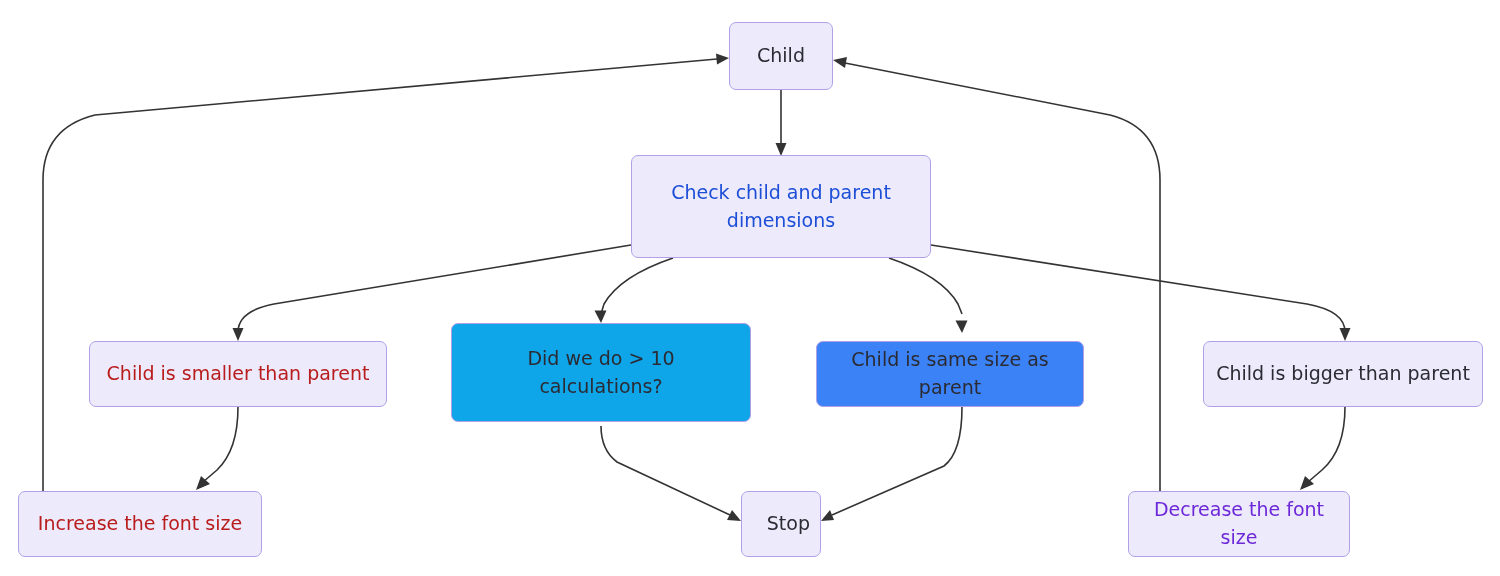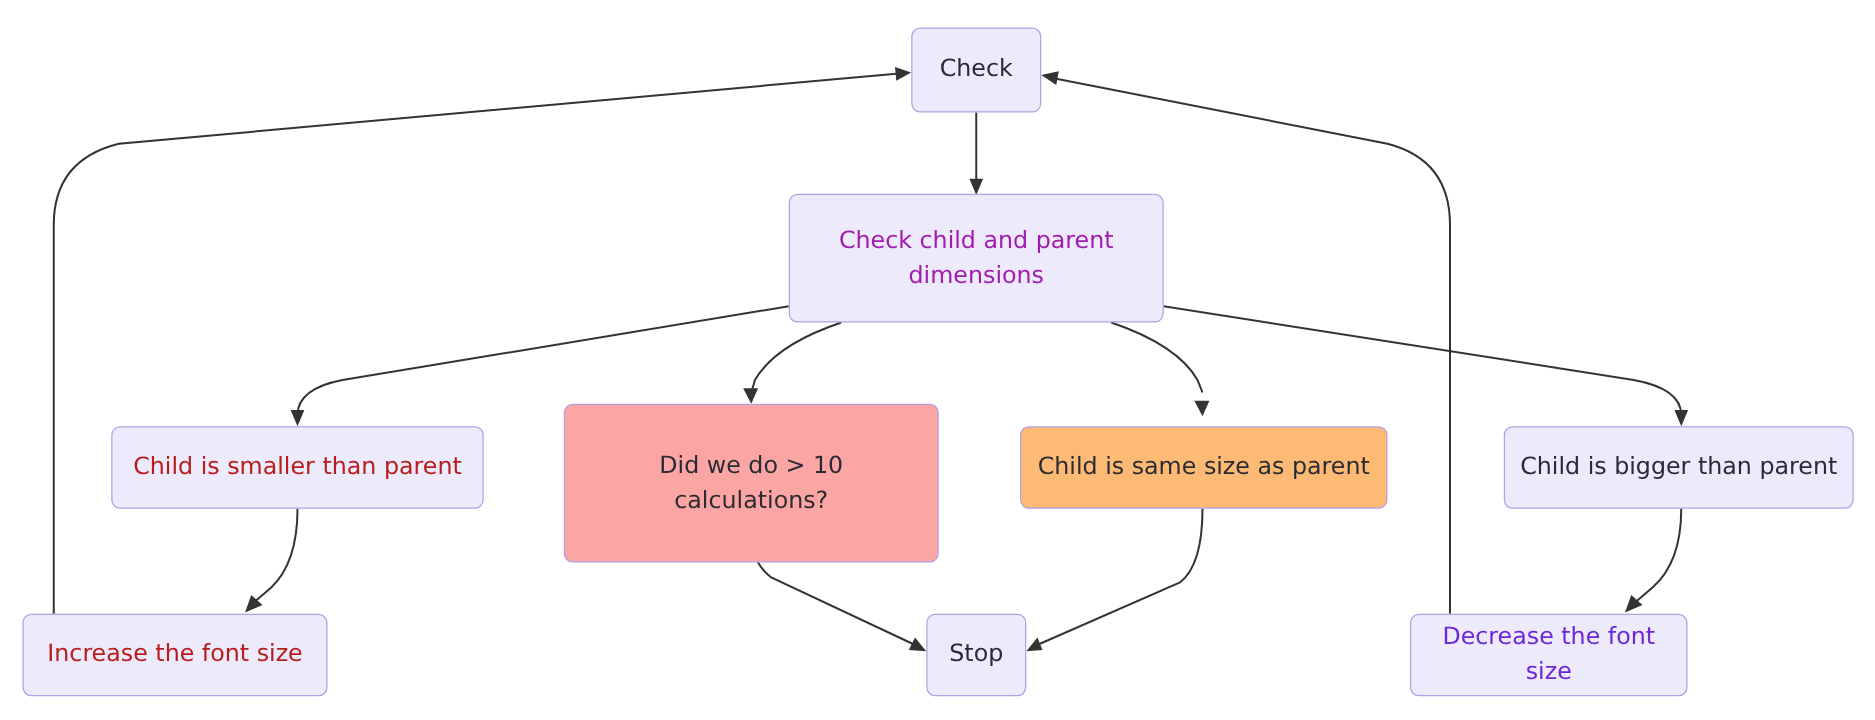--- a/index.html
+++ b/index.html
@@ -114,50 +114,50 @@
       <polygon class="arrow-head" points="1300,490 1305,476 1314,484" style="fill: rgb(51, 51, 51);"></polygon>
     </g>
 
     <g>
       <path class="edge-path" d="M1160,491 L1160,180 Q1160,128 1110,115 L845,63" style="stroke: rgb(51, 51, 51);"></path>
       <polygon class="arrow-head" points="833,60 845,68 847,57" style="fill: rgb(51, 51, 51);"></polygon>
     </g>
   </svg>
 
   <div class="node" id="node-render" style="left: 729px; top: 22px; width: 104px; height: 68px; background: rgb(236, 234, 251); border-color: rgb(178, 160, 230); color: rgb(43, 43, 51);">
-    <span class="node-label">Check</span>
+    <span class="node-label">Child</span>
   </div>
 
-  <div class="node" id="node-check" style="left: 631px; top: 155px; width: 300px; height: 103px; background: rgb(236, 234, 251); border-color: rgb(178, 160, 230); color: #a21caf;">
+  <div class="node" id="node-check" style="left: 631px; top: 155px; width: 300px; height: 103px; background: rgb(236, 234, 251); border-color: rgb(178, 160, 230); color: #1d4ed8;">
     <span class="node-label">Check child and parent
 dimensions</span>
   </div>
 
   <div class="node" id="node-smaller" style="left: 89px; top: 341px; width: 298px; height: 66px; background: rgb(236, 234, 251); border-color: rgb(178, 160, 230); color: #b91c1c;">
     <span class="node-label">Child is smaller than parent</span>
   </div>
 
-  <div class="node" id="node-calculations" style="left: 451px; top: 323px; width: 300px; height: 127px; background: #fca5a5; border-color: rgb(178, 160, 230); color: rgb(43, 43, 51);">
+  <div class="node" id="node-calculations" style="left: 451px; top: 323px; width: 300px; height: 99px; background: #0ea5e9; border-color: rgb(178, 160, 230); color: rgb(43, 43, 51);">
     <span class="node-label">Did we do &gt; 10
 calculations?</span>
   </div>
 
-  <div class="node" id="node-same" style="left: 816px; top: 341px; width: 294px; height: 66px; background: #fdba74; border-color: rgb(178, 160, 230); color: rgb(43, 43, 51);">
+  <div class="node" id="node-same" style="left: 816px; top: 341px; width: 268px; height: 66px; background: #3b82f6; border-color: rgb(178, 160, 230); color: rgb(43, 43, 51);">
     <span class="node-label">Child is same size as parent</span>
   </div>
 
   <div class="node" id="node-bigger" style="left: 1203px; top: 341px; width: 280px; height: 66px; background: rgb(236, 234, 251); border-color: rgb(178, 160, 230); color: rgb(43, 43, 51);">
     <span class="node-label">Child is bigger than parent</span>
   </div>
 
   <div class="node" id="node-increase" style="left: 18px; top: 491px; width: 244px; height: 66px; background: rgb(236, 234, 251); border-color: rgb(178, 160, 230); color: #b91c1c;">
     <span class="node-label">Increase the font size</span>
   </div>
 
-  <div class="node" id="node-stop" style="left: 741px; top: 491px; width: 80px; height: 66px; background: rgb(236, 234, 251); border-color: rgb(178, 160, 230); color: rgb(43, 43, 51);">
+  <div class="node" id="node-stop" style="left: 741px; top: 491px; width: 80px; height: 66px; background: rgb(236, 234, 251); border-color: rgb(178, 160, 230); color: rgb(43, 43, 51); justify-content: flex-end;">
     <span class="node-label">Stop</span>
   </div>
 
   <div class="node" id="node-decrease" style="left: 1128px; top: 491px; width: 222px; height: 66px; background: rgb(236, 234, 251); border-color: rgb(178, 160, 230); color: #6d28d9;">
     <span class="node-label">Decrease the font size</span>
   </div>
 
 </div>
 
 </body></html>

